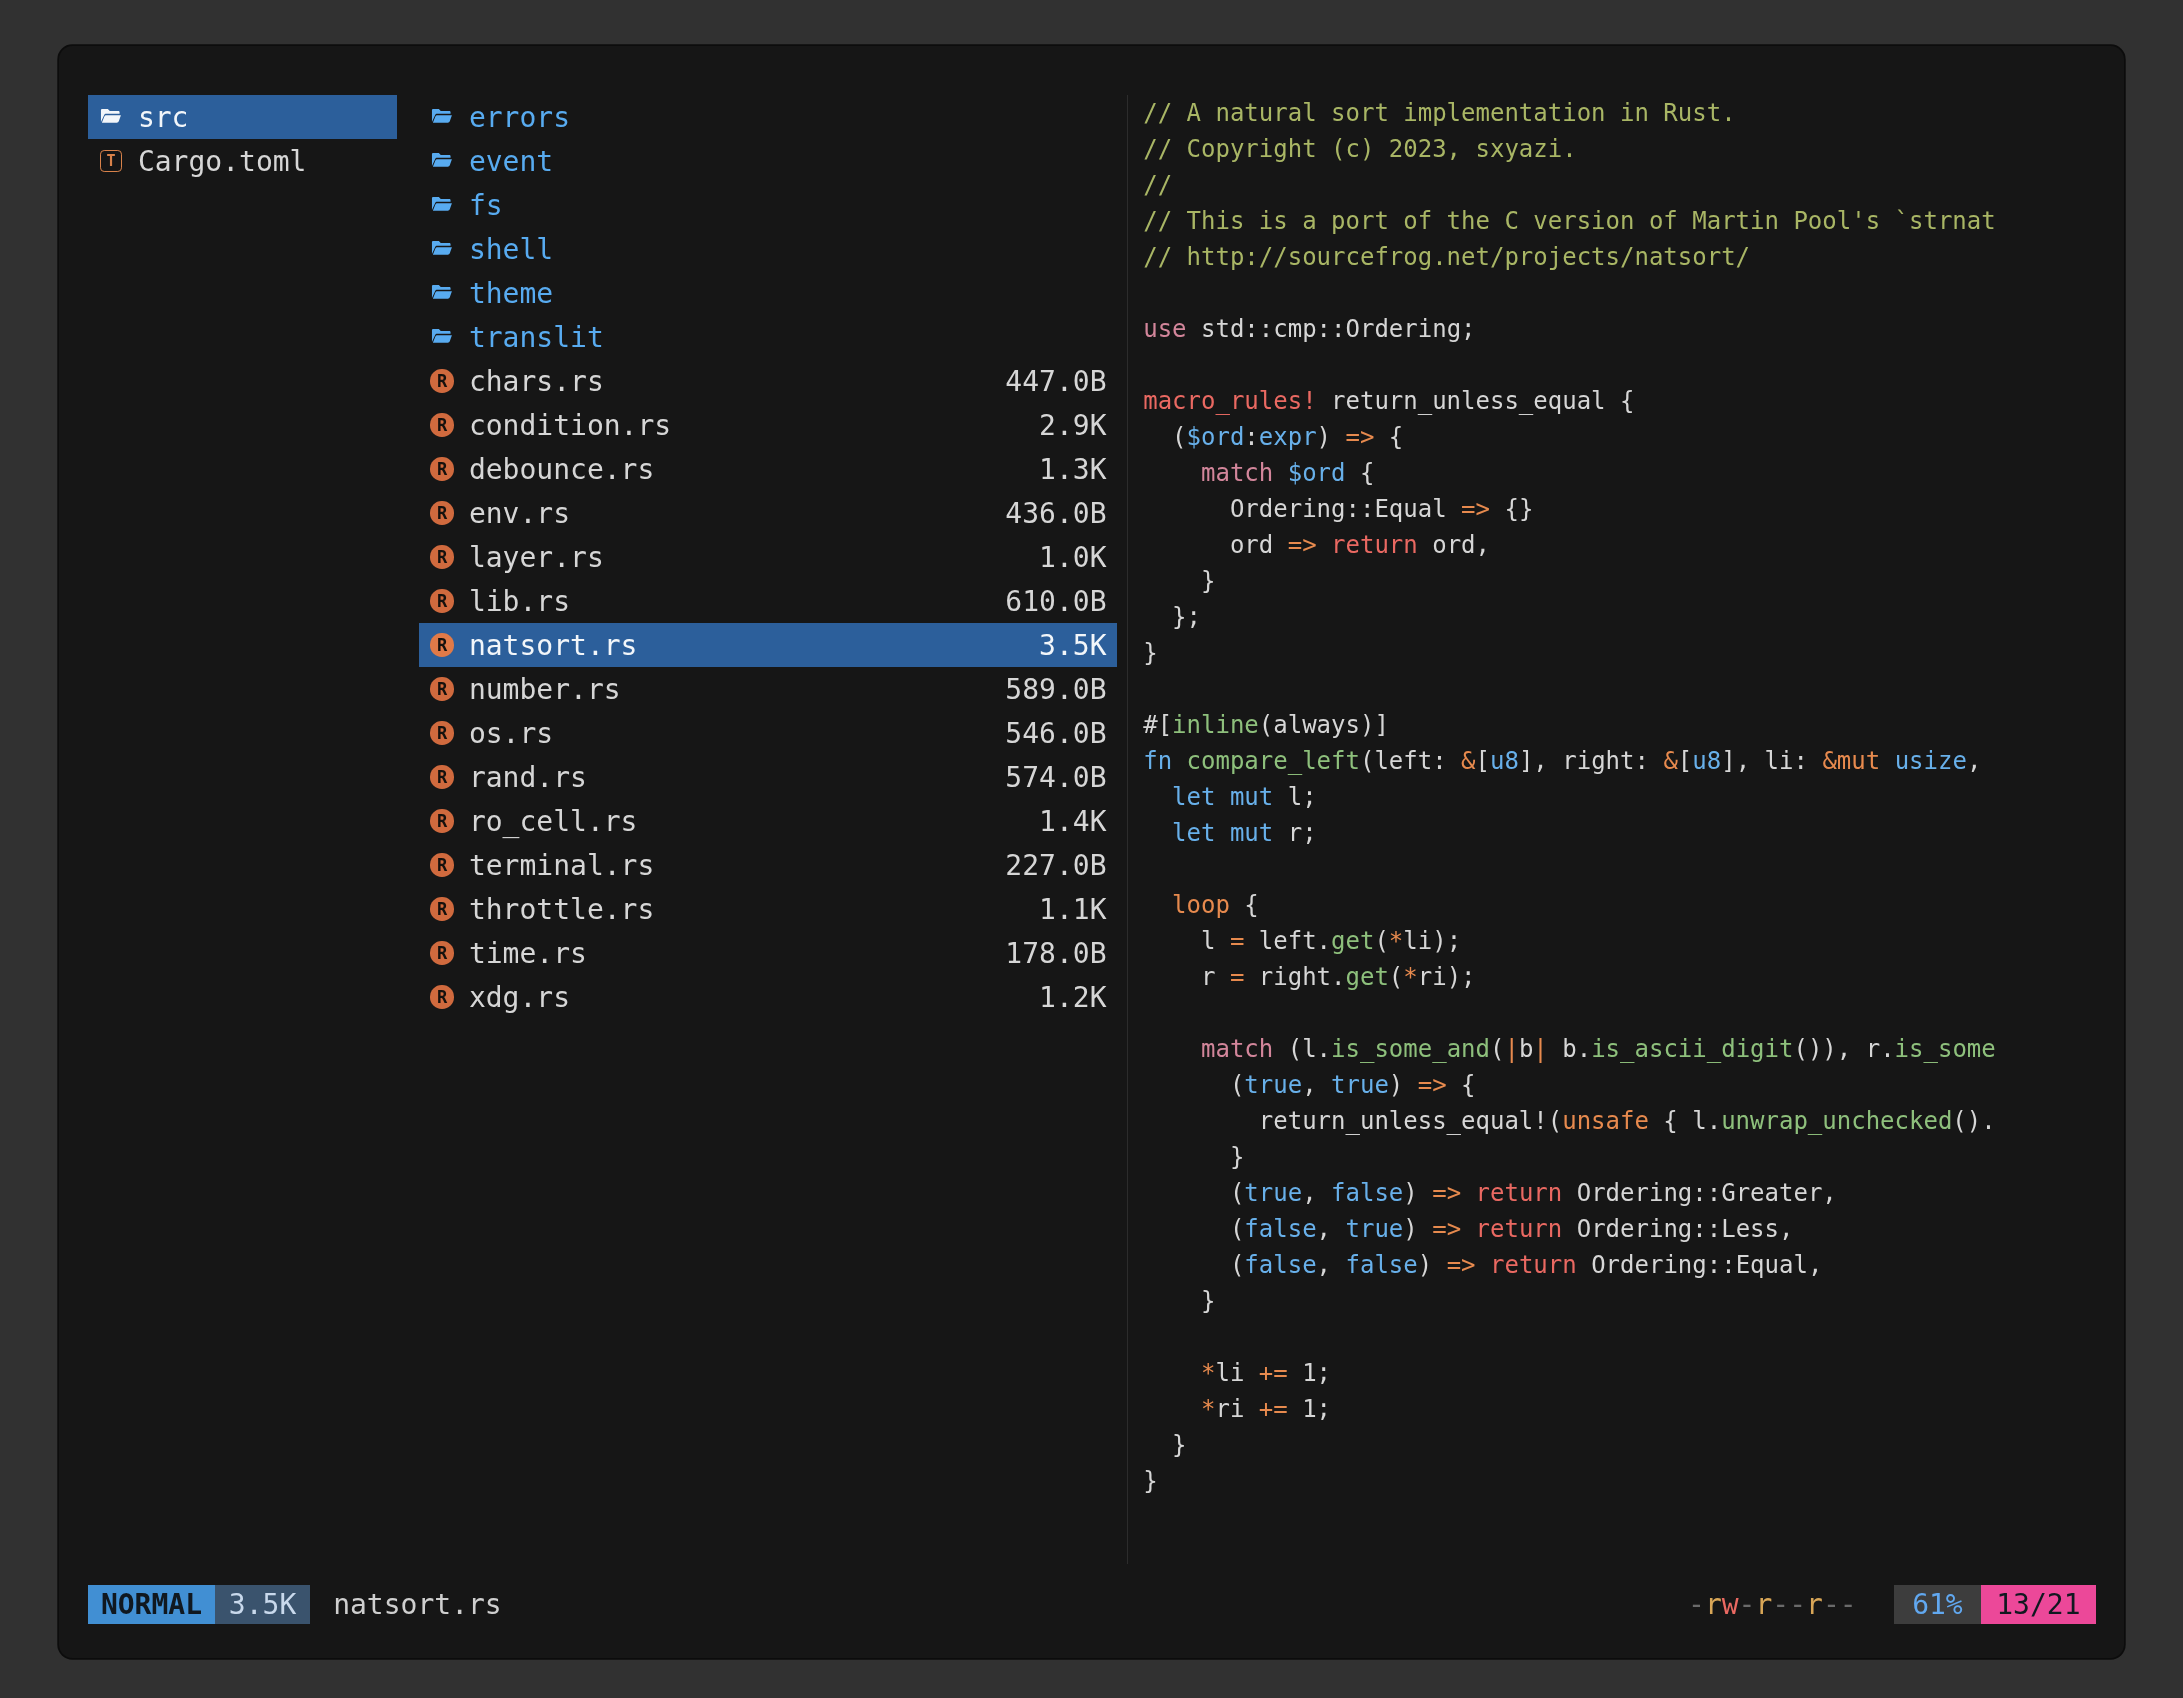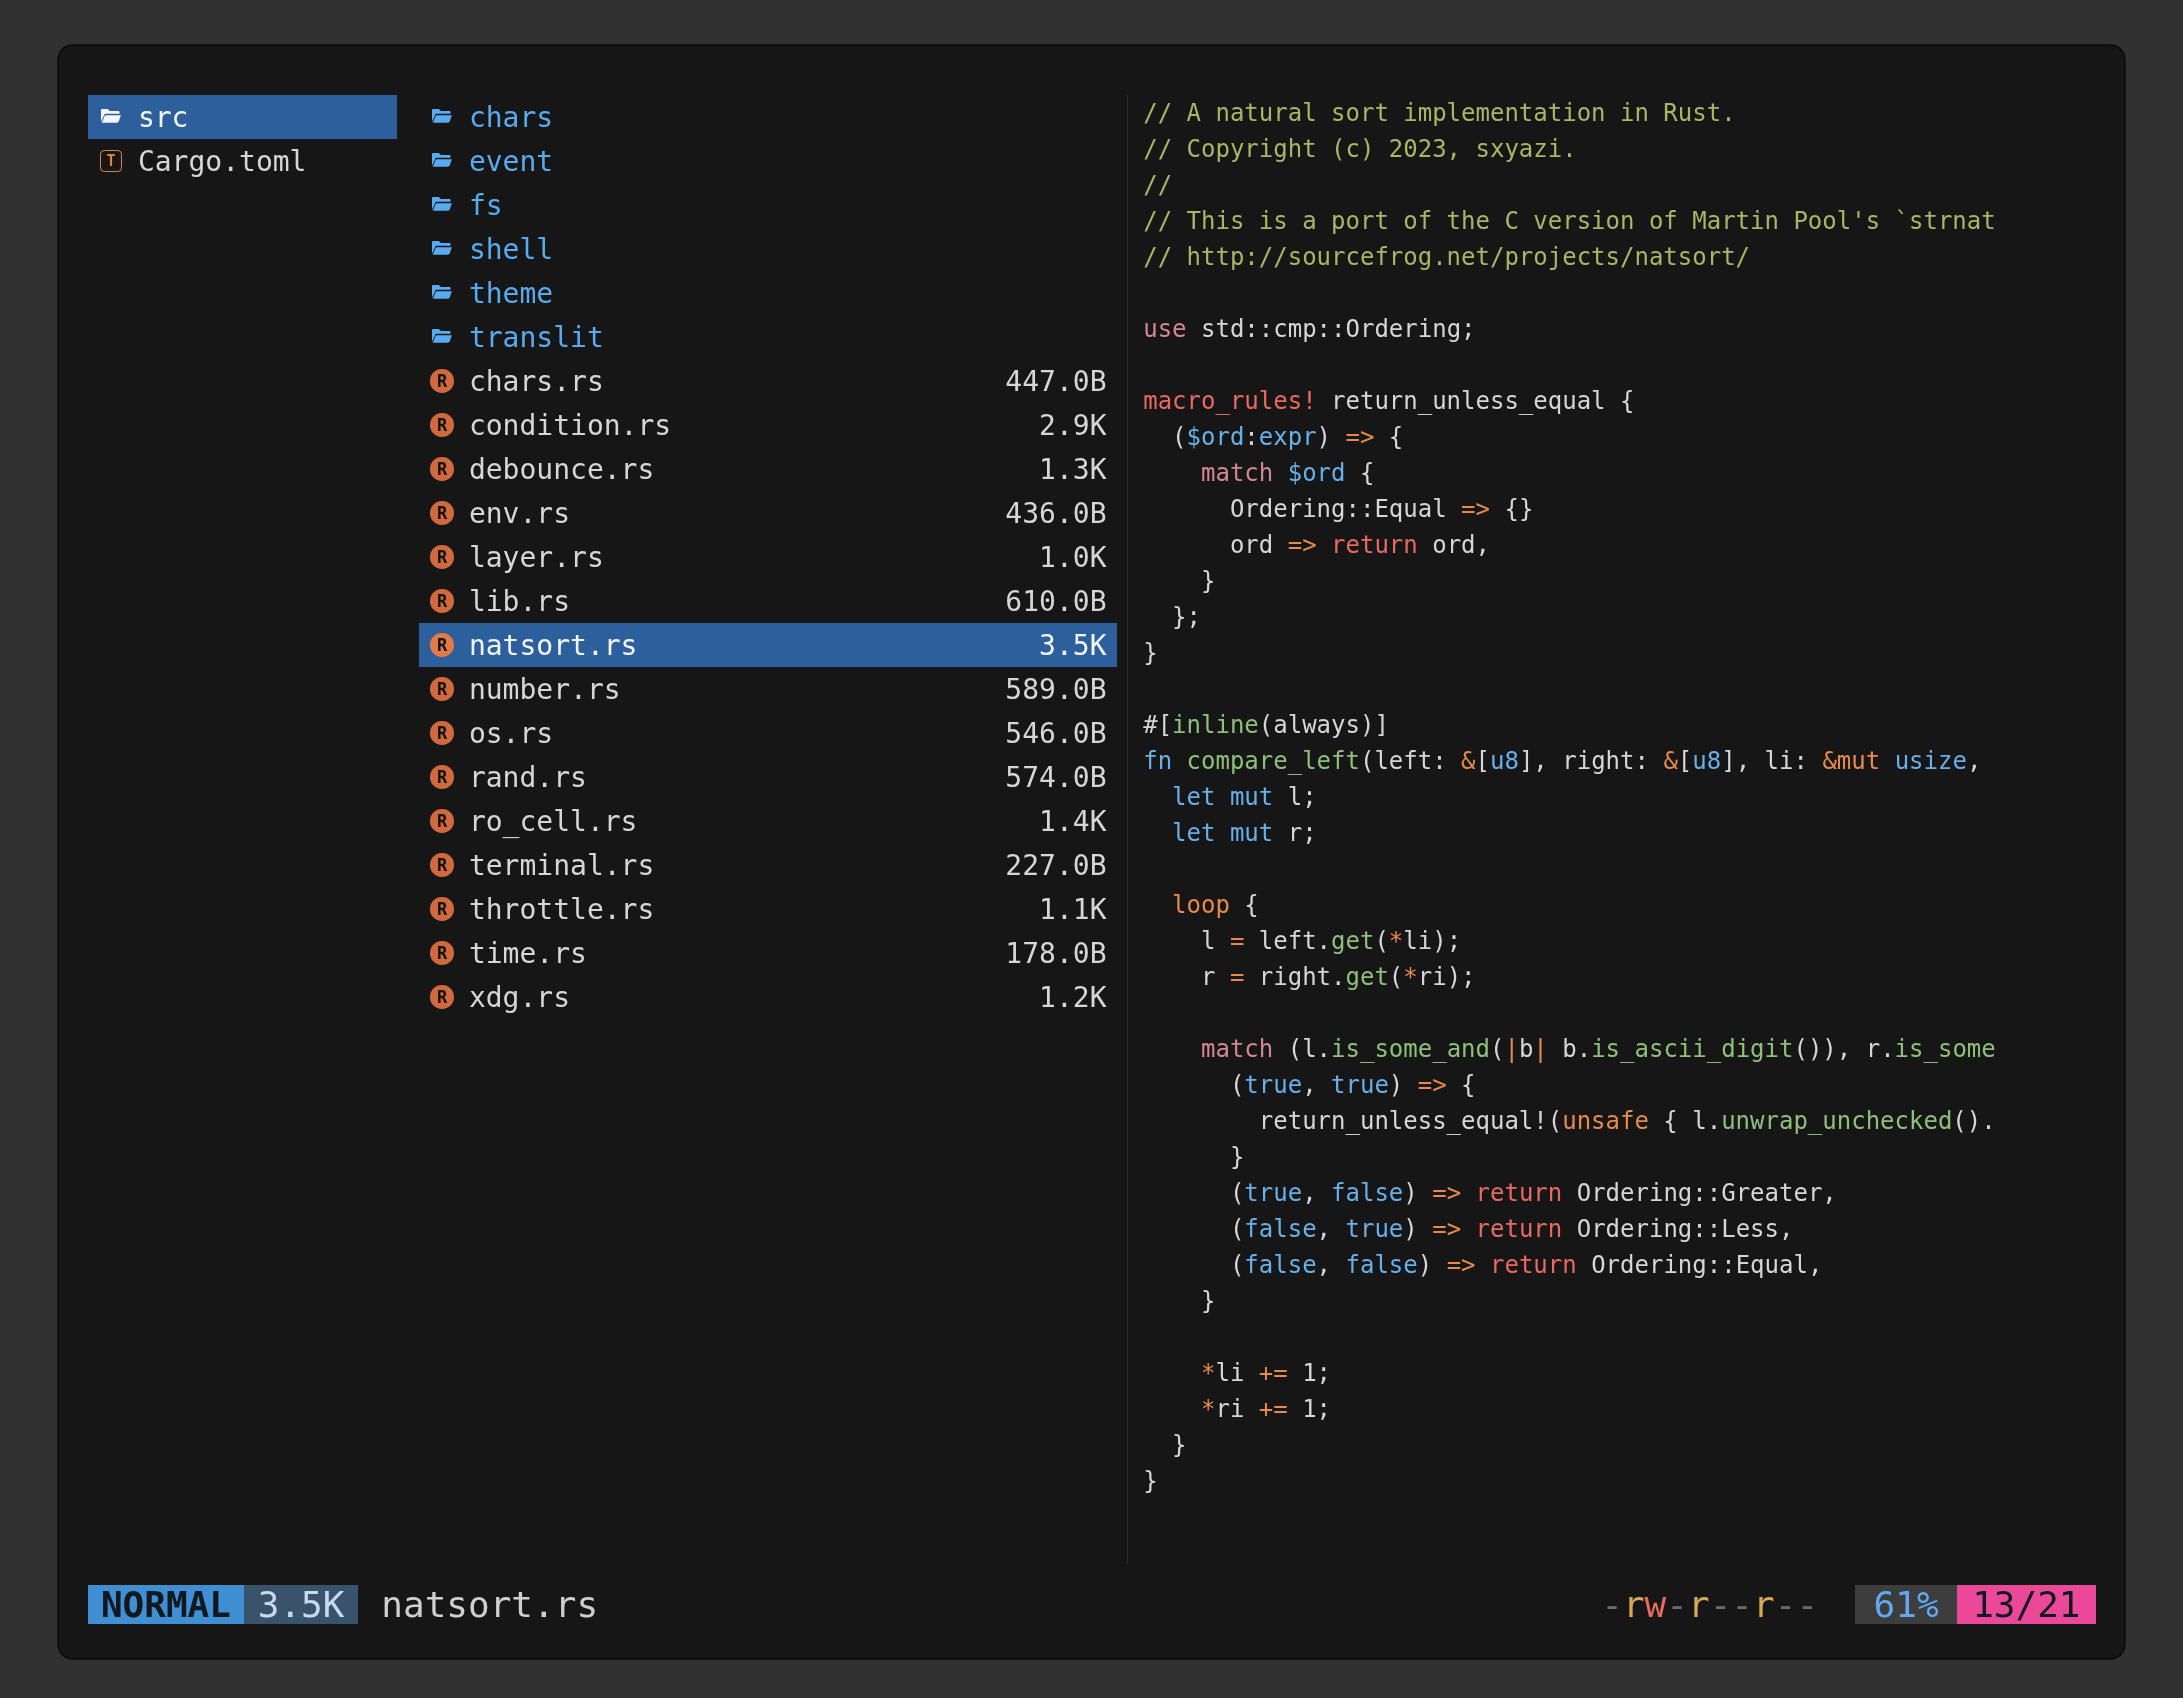--- a/index.html
+++ b/index.html
@@ -80,21 +80,21 @@
   .c-bl { color: #68b0ea; }
   .c-aq { color: #8ec07c; }
 
   .statusbar {
     position: absolute;
     left: 28.5px; right: 28.5px; bottom: 34px;
     height: 39px;
     display: flex;
     justify-content: space-between;
     align-items: center;
-    font-size: 36px;
+    font-size: 28px;
     white-space: pre;
   }
   .sb-left, .sb-right { display: flex; align-items: center; height: 39px; }
   .badge {
     height: 39px;
     display: inline-flex;
     align-items: center;
     padding: 0 13.4px;
   }
   .badge.mode { background: #418fd3; color: #101820; font-weight: bold; }
@@ -121,21 +121,21 @@
   <div class="content">
     <div class="col col-parent">
         <div class="row dir selected"><span class="icon"><svg viewBox="0 0 28 28" width="23.5" height="23.5">
               <use href="#i-folder"></use>
             </svg></span><span class="name">src</span><span class="spacer"></span></div>
         <div class="row"><span class="icon"><span class="glyph-toml">T</span></span><span class="name">Cargo.toml</span><span class="spacer"></span></div>
       </div>
     <div class="col col-current">
         <div class="row dir"><span class="icon"><svg viewBox="0 0 28 28" width="23.5" height="23.5">
               <use href="#i-folder"></use>
-            </svg></span><span class="name">chars</span><span class="spacer"></span></div>
+            </svg></span><span class="name">errors</span><span class="spacer"></span></div>
         <div class="row dir"><span class="icon"><svg viewBox="0 0 28 28" width="23.5" height="23.5">
               <use href="#i-folder"></use>
             </svg></span><span class="name">event</span><span class="spacer"></span></div>
         <div class="row dir"><span class="icon"><svg viewBox="0 0 28 28" width="23.5" height="23.5">
               <use href="#i-folder"></use>
             </svg></span><span class="name">fs</span><span class="spacer"></span></div>
         <div class="row dir"><span class="icon"><svg viewBox="0 0 28 28" width="23.5" height="23.5">
               <use href="#i-folder"></use>
             </svg></span><span class="name">shell</span><span class="spacer"></span></div>
         <div class="row dir"><span class="icon"><svg viewBox="0 0 28 28" width="23.5" height="23.5">

